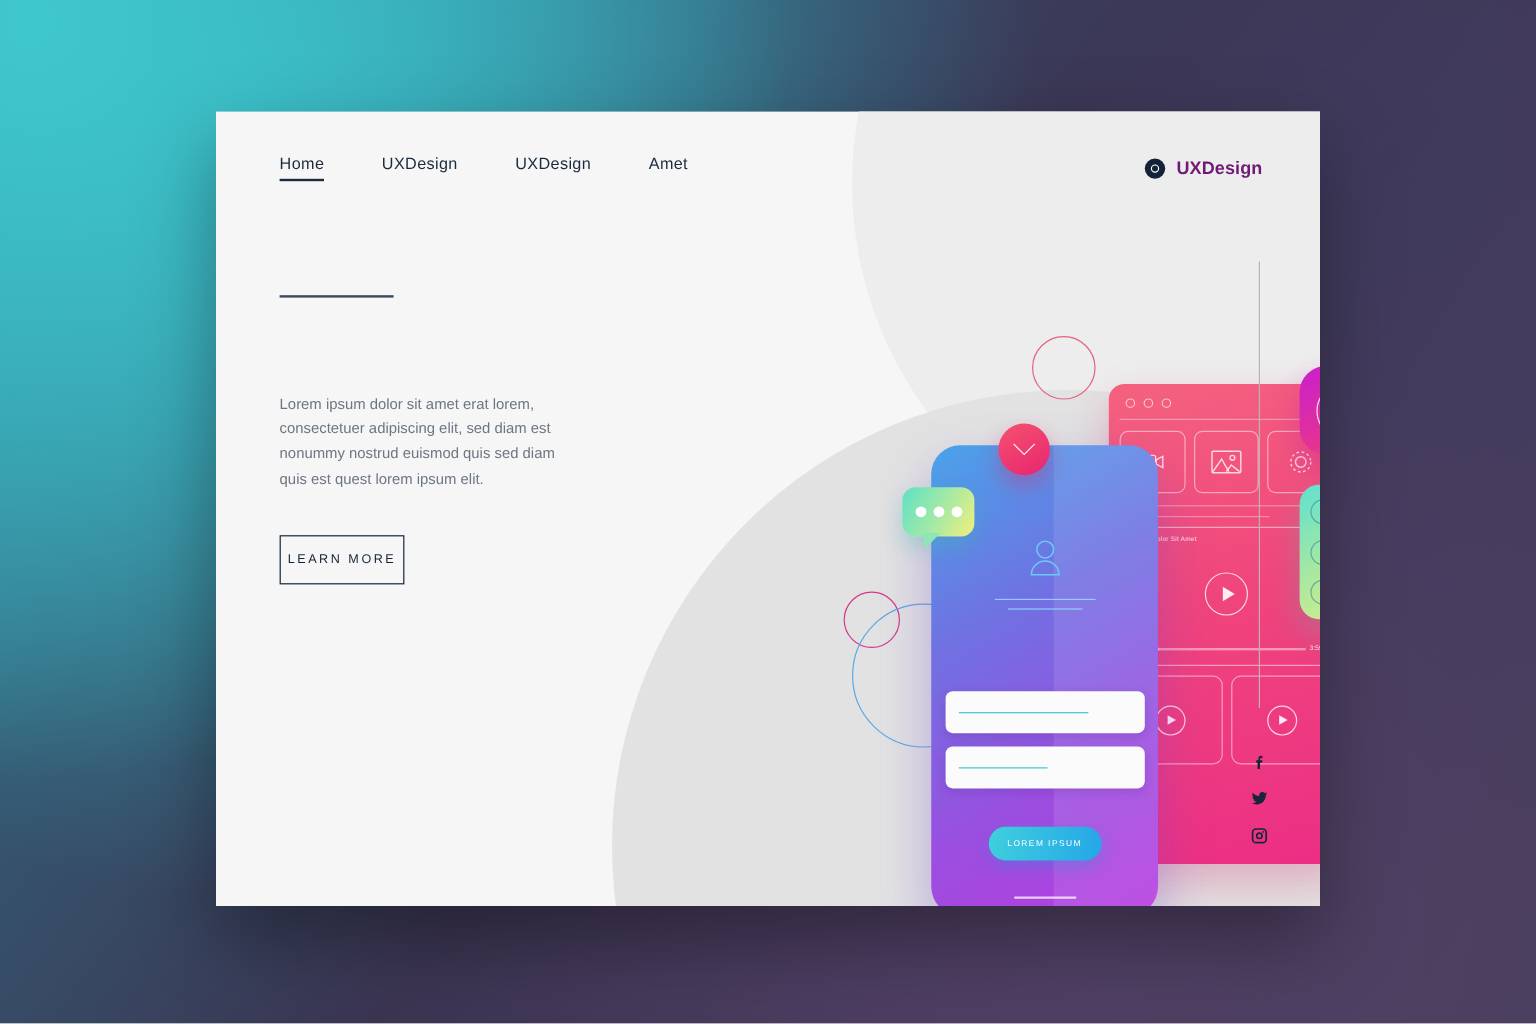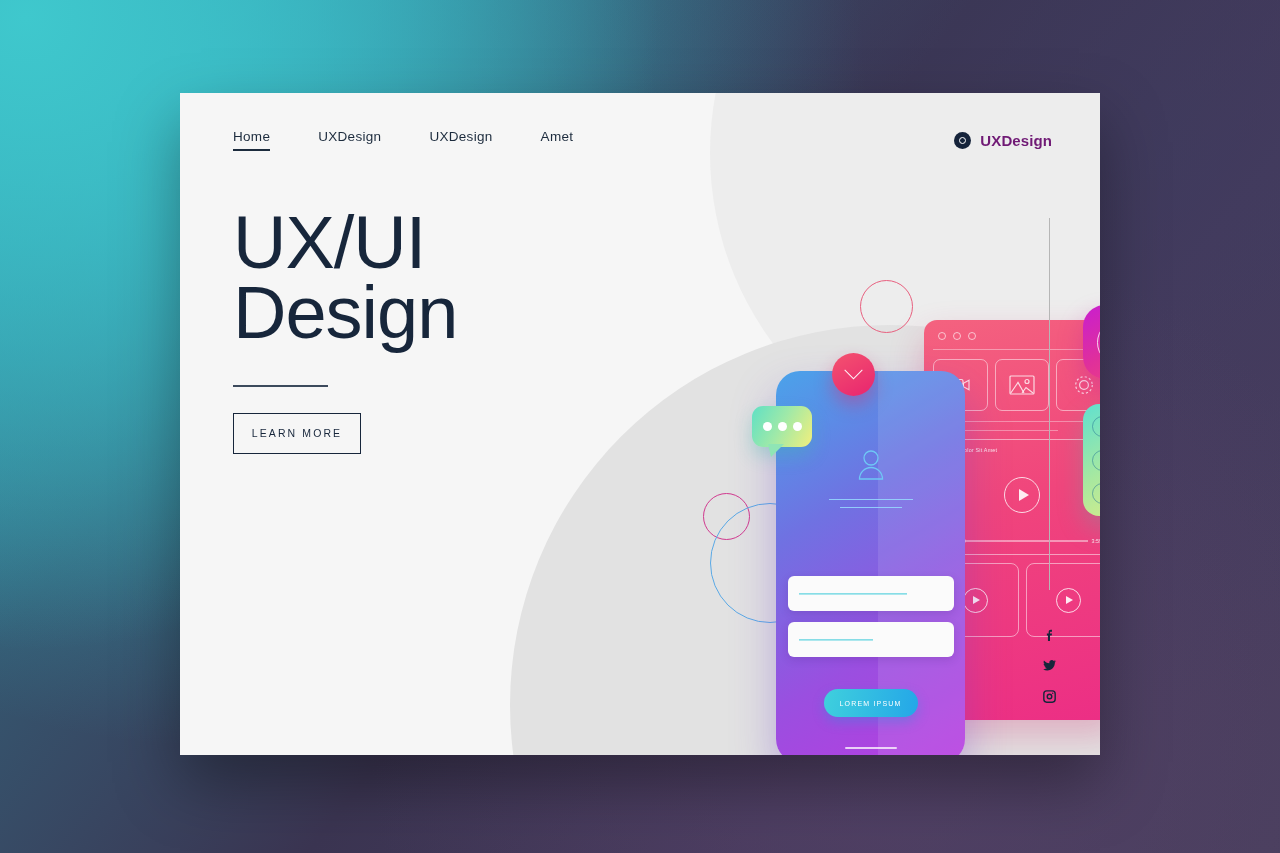--- a/index.html
+++ b/index.html
@@ -104,22 +104,22 @@
     margin-top: 38px;
   }
   #hero-paragraph {
     margin-top: 79px;
     width: 248px;
     font-size: 12.4px;
     line-height: 20.8px;
     color: #6d7683;
   }
   #learn-more-button {
-    margin-top: 26px;
-    width: 128px; height: 41px;
+    margin-top: 36px;
+    width: 104px; height: 41px;
     border: 1.4px solid #17263b;
     background: transparent;
     color: #17263b;
     font-size: 10.5px;
     letter-spacing: 2.1px;
     font-family: inherit;
     cursor: pointer;
     display: flex; align-items: center; justify-content: center;
   }
 
@@ -363,23 +363,22 @@
       </nav>
       <div id="brand">
         <span class="brand-mark">
             <i></i>
           </span>
         <span id="brand-name">UXDesign</span>
       </div>
     </div>
 
     <div id="hero-copy">
-      <h1 id="hero-title">UX/UI
-Design</h1>
       <div id="hero-divider"></div>
+      <p id="hero-paragraph">Lorem ipsum dolor sit amet erat lorem, consectetuer adipiscing elit, sed diam est nonummy nostrud euismod quis sed diam quis est quest lorem ipsum elit.</p>
       <button id="learn-more-button">LEARN MORE</button>
     </div>
 
     <div id="social-rail">
       <div id="rail-line"></div>
       <div id="social-icons">
         <svg class="social-icon" viewBox="0 0 24 24">
           <path d="M15.5 8.2h-2.1c-.4 0-.7.3-.7.8v1.7h2.8l-.4 2.8h-2.4V21h-2.9v-7.5H8.3v-2.8h2.5V8.6c0-2 1.2-3.2 3-3.2h1.7z"></path>
         </svg>
         <svg class="social-icon" viewBox="0 0 24 24">

